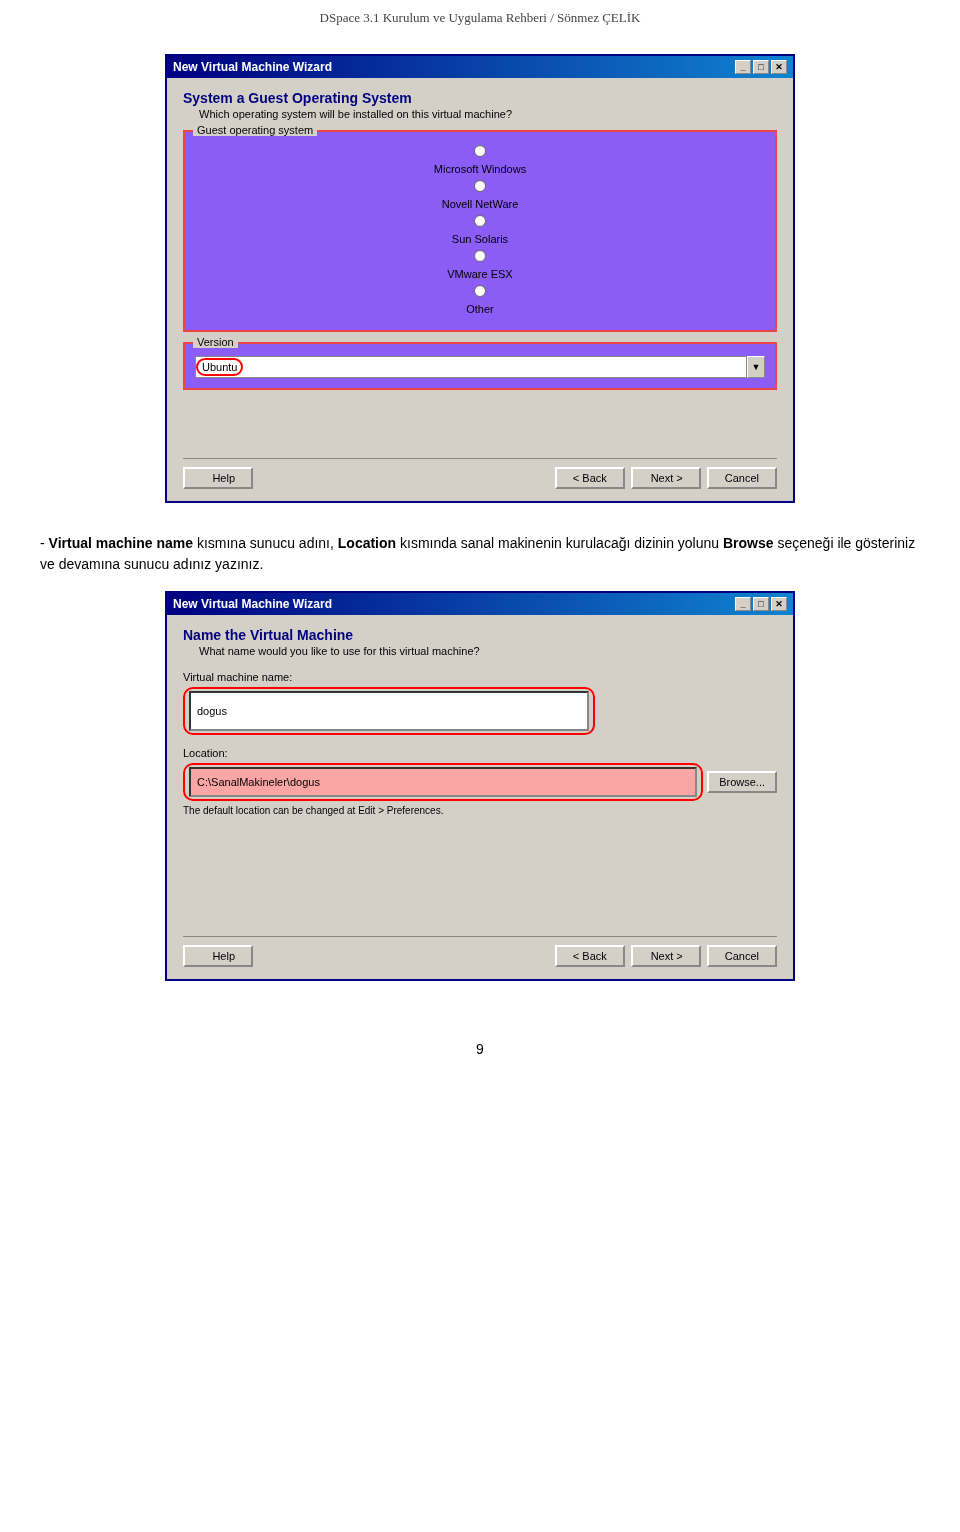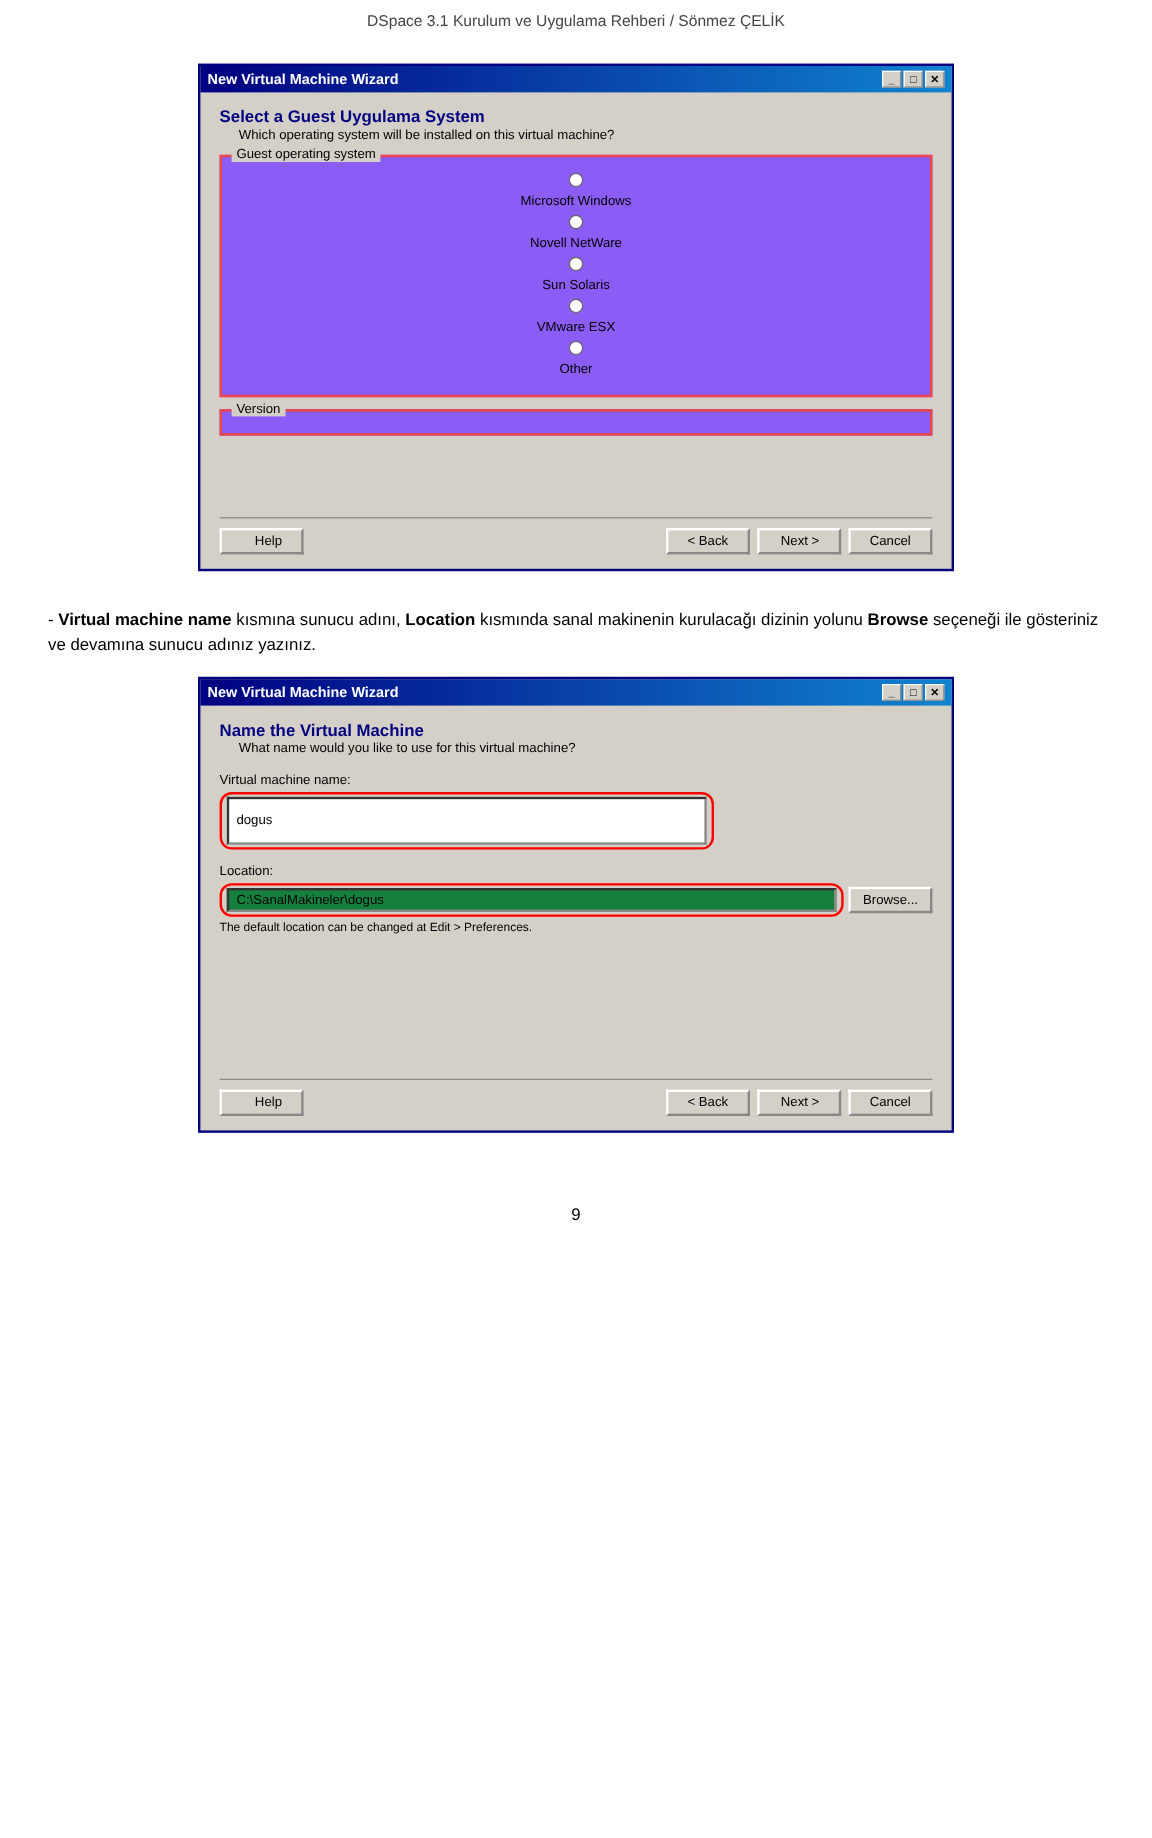--- a/index.html
+++ b/index.html
@@ -12,20 +12,21 @@
       min-height: 1532px;
       position: relative;
     }
 
     .page-header {
       text-align: center;
       padding: 10px 0 8px 0;
       font-size: 13px;
       color: #444;
       border-bottom: none;
+      font-family: Liberation Serif, serif;
     }
 
     .content-area {
       padding: 20px 40px;
     }
 
     .instruction-text {
       font-size: 14px;
       margin-bottom: 16px;
       line-height: 1.5;
@@ -294,21 +295,21 @@
     <div class="dialog-titlebar">
       <span>New Virtual Machine Wizard</span>
       <div class="titlebar-buttons">
         <div class="titlebar-btn">_</div>
         <div class="titlebar-btn">□</div>
         <div class="titlebar-btn">✕</div>
       </div>
     </div>
     <div class="dialog-body">
       <div class="dialog-title-section">
-        <div class="dialog-main-title">Select a Guest Uygulama System</div>
+        <div class="dialog-main-title">System a Guest Operating System</div>
         <div class="dialog-subtitle">Which operating system will be installed on this virtual machine?</div>
       </div>
 
       <div class="group-box">
         <span class="group-box-label">Guest operating system</span>
 
         <div class="radio-item">
           <div class="radio-circle"></div>
           <span>Microsoft Windows</span>
         </div>
@@ -330,20 +331,28 @@
         </div>
 
         <div class="radio-item">
           <div class="radio-circle"></div>
           <span>Other</span>
         </div>
       </div>
 
       <div class="group-box version-section">
         <span class="group-box-label">Version</span>
+        <div class="version-dropdown">
+          <div style="flex:1; border: 1px solid #888; background:#fff; height:22px; display:flex; align-items:center; position:relative;">
+            <span class="dropdown-field-highlight">
+              <span style="font-size:11px;">Ubuntu</span>
+            </span>
+          </div>
+          <div class="dropdown-arrow">▼</div>
+        </div>
       </div>
 
       <div class="spacer-section"></div>
 
       <div style="border-top: 1px solid #888; padding-top: 8px;">
         <div style="display:flex; justify-content:space-between; align-items:center;">
           <div class="footer-left">
             <button class="dialog-button">Help</button>
           </div>
           <div style="display:flex; gap:6px;">
@@ -379,21 +388,21 @@
         <label class="form-label">Virtual machine name:</label>
         <span class="input-field-highlight" style="display:block; width:fit-content;">
           <input type="text" class="input-field" style="width: 400px; border: 2px inset rgb(136, 136, 136);" value="dogus">
         </span>
       </div>
 
       <div style="margin-top:12px;">
         <label class="form-label">Location:</label>
         <div class="location-row">
           <span class="input-field-highlight" style="flex:1; display:flex; align-items:center;">
-            <input type="text" class="location-input" style="width: 100%; border: 2px inset rgb(136, 136, 136); background: #15803d; padding: 2px 6px; font-size: 11px; height: 20px;" value="C:\SanalMakineler\dogus">
+            <input type="text" class="location-input" style="width: 100%; border: 2px inset rgb(136, 136, 136); background: #fca5a5; padding: 2px 6px; font-size: 11px; height: 30px;" value="C:\SanalMakineler\dogus">
           </span>
           <button class="browse-button">Browse...</button>
         </div>
         <div class="hint-text">The default location can be changed at Edit &gt; Preferences.</div>
       </div>
 
       <div class="spacer-section" style="height:120px;"></div>
 
       <div style="border-top: 1px solid #888; padding-top: 8px;">
         <div style="display:flex; justify-content:space-between; align-items:center;">

